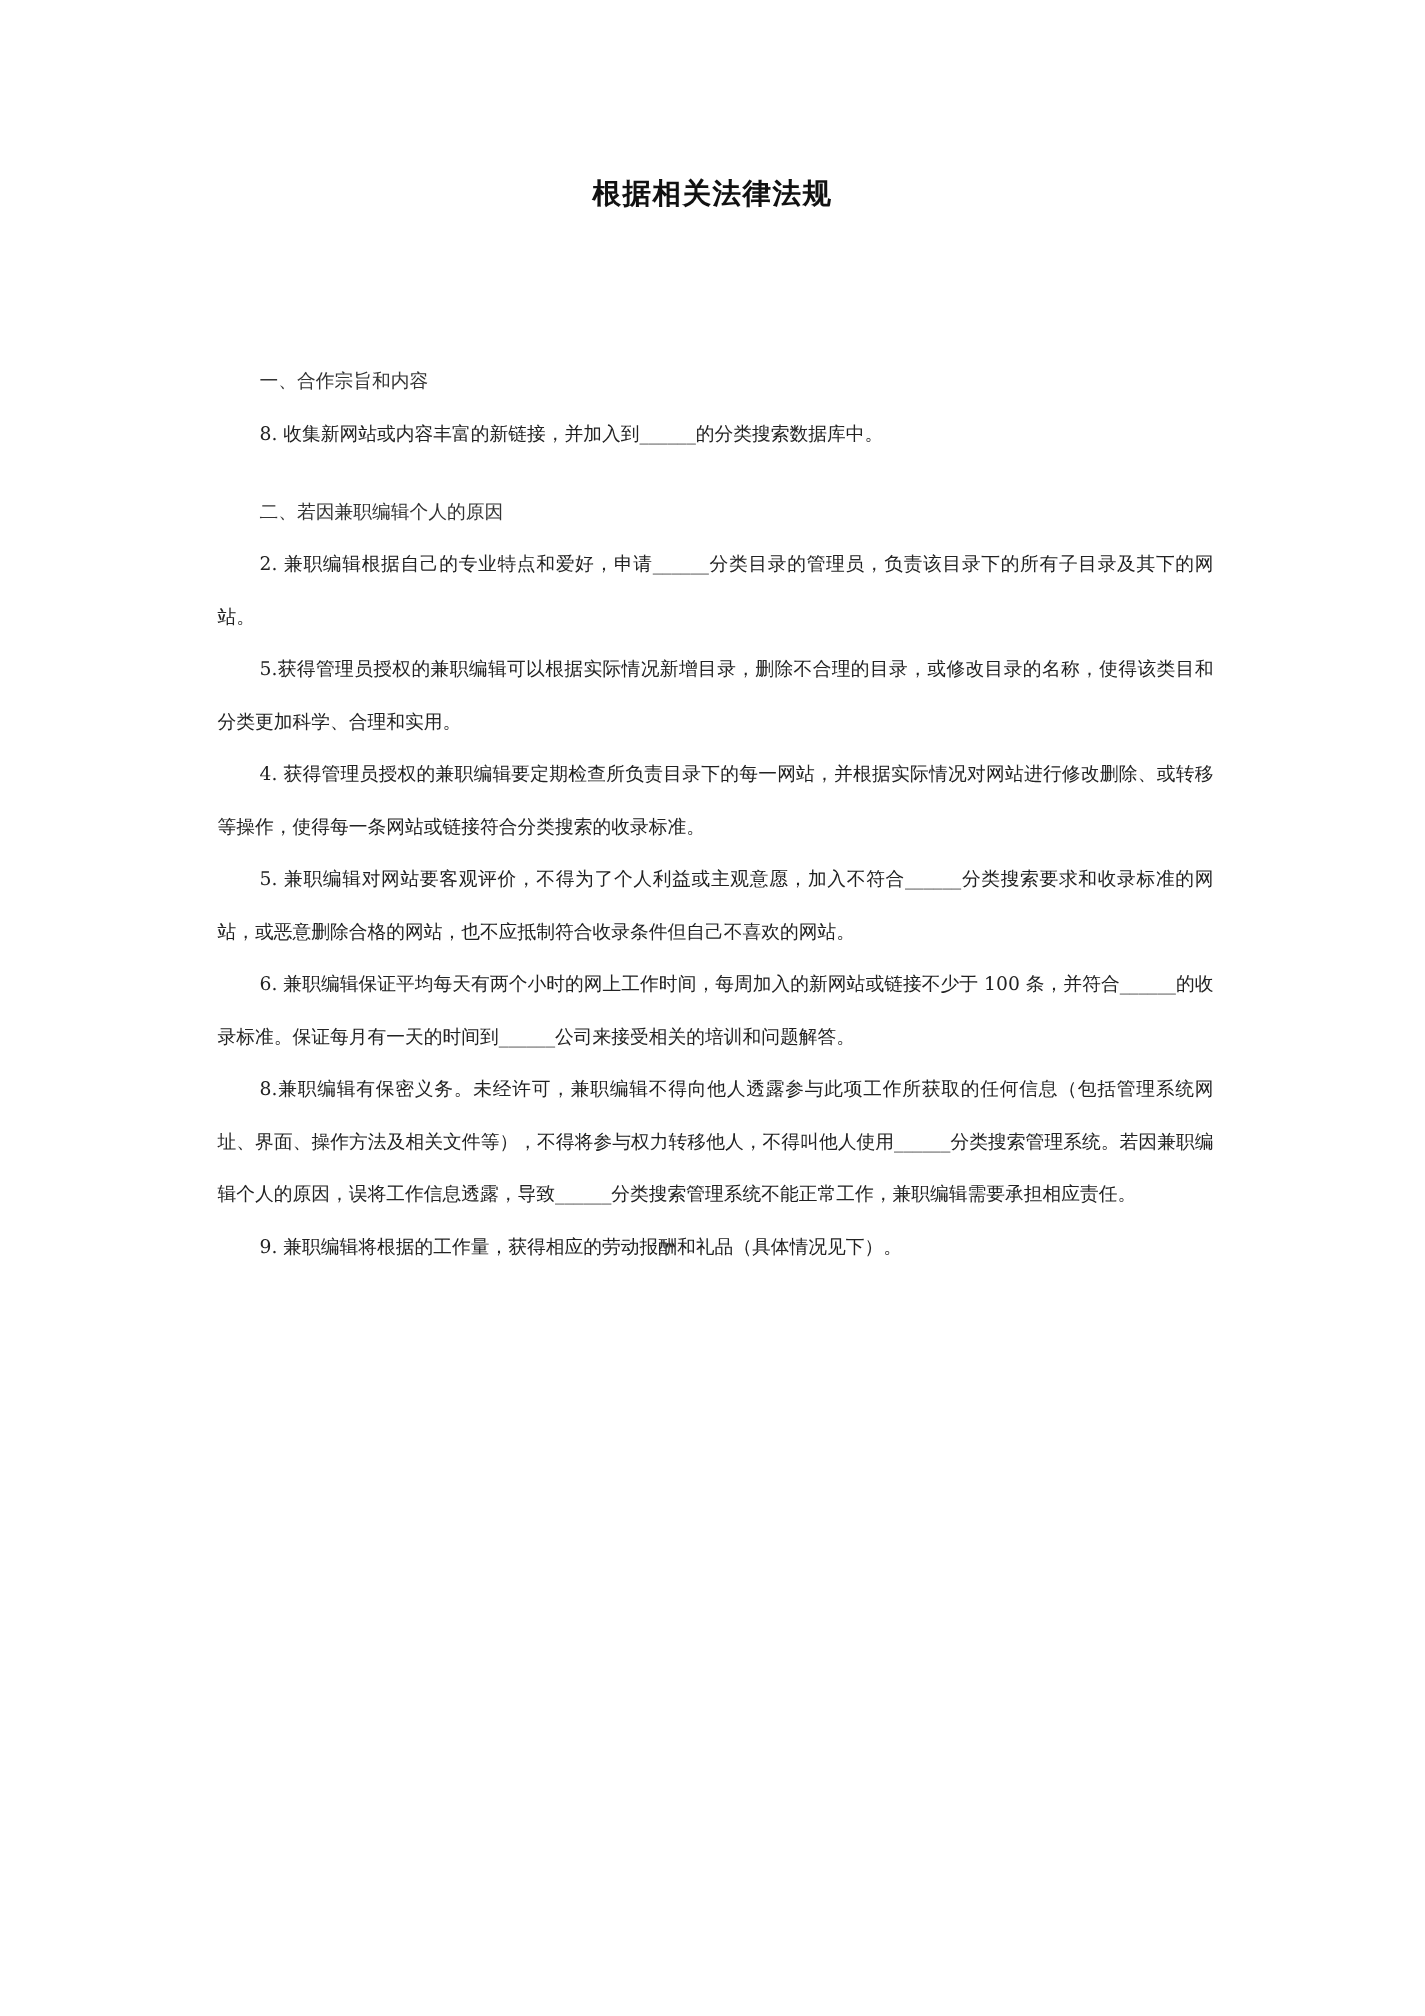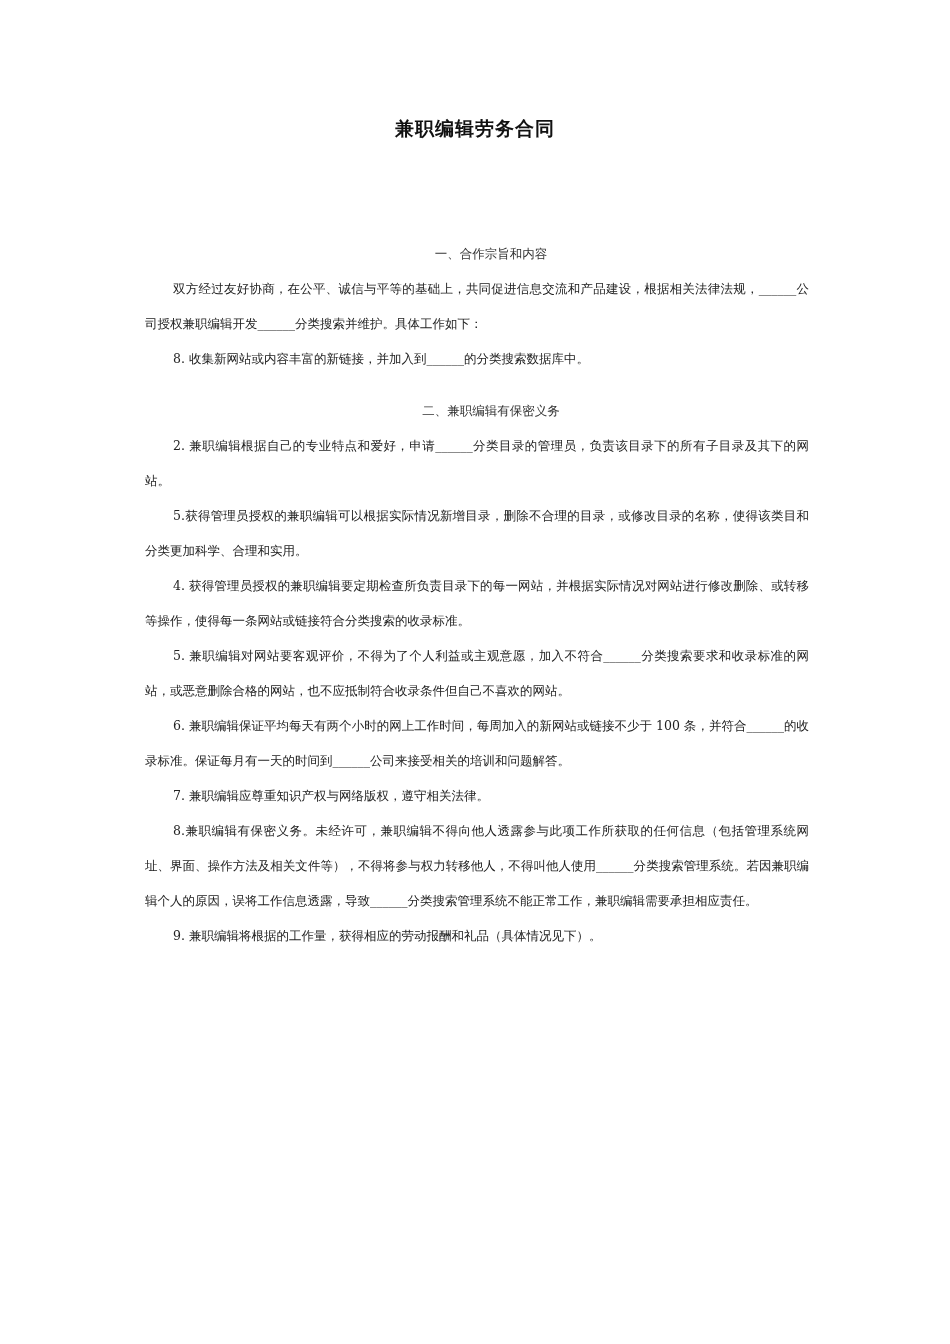--- a/index.html
+++ b/index.html
@@ -14,52 +14,49 @@
     text-align: center; font-size: 19px; font-weight: bold;
     font-family: "DejaVu Sans", "Liberation Sans", sans-serif;
     letter-spacing: 1px; color: #111;
   }
   .body {
     position: absolute; left: 145px; top: 236px; width: 664px;
   }
   .section-heading {
     font-size: 12.5px; line-height: 35px; text-indent: 28px; margin: 0;
     color: #333;
-    text-align: center;
   }
   .para {
     font-size: 12.5px; line-height: 35px; text-indent: 28px; margin: 0;
     text-align: justify; color: #222;
   }
   .gap { height: 17px; }
 </style>
 </head>
 <body>
 
 <div class="page">
-  <div class="title">兼职编辑劳务合同</div>
+  <div class="title">根据相关法律法规</div>
 
   <div class="body">
 
     <div>
       <p class="section-heading">一、合作宗旨和内容</p>
-      <p class="para">双方经过友好协商，在公平、诚信与平等的基础上，共同促进信息交流和产品建设，根据相关法律法规，______公司授权兼职编辑开发______分类搜索并维护。具体工作如下：</p>
       <p class="para">8. 收集新网站或内容丰富的新链接，并加入到______的分类搜索数据库中。</p>
     </div>
 
     <div class="gap"></div>
 
     <div>
-      <p class="section-heading">二、兼职编辑有保密义务</p>
+      <p class="section-heading">二、若因兼职编辑个人的原因</p>
       <p class="para">2. 兼职编辑根据自己的专业特点和爱好，申请______分类目录的管理员，负责该目录下的所有子目录及其下的网站。</p>
       <p class="para">5.获得管理员授权的兼职编辑可以根据实际情况新增目录，删除不合理的目录，或修改目录的名称，使得该类目和分类更加科学、合理和实用。</p>
       <p class="para">4. 获得管理员授权的兼职编辑要定期检查所负责目录下的每一网站，并根据实际情况对网站进行修改删除、或转移等操作，使得每一条网站或链接符合分类搜索的收录标准。</p>
       <p class="para">5. 兼职编辑对网站要客观评价，不得为了个人利益或主观意愿，加入不符合______分类搜索要求和收录标准的网站，或恶意删除合格的网站，也不应抵制符合收录条件但自己不喜欢的网站。</p>
       <p class="para">6. 兼职编辑保证平均每天有两个小时的网上工作时间，每周加入的新网站或链接不少于 100 条，并符合______的收录标准。保证每月有一天的时间到______公司来接受相关的培训和问题解答。</p>
-      <p class="para">7. 兼职编辑应尊重知识产权与网络版权，遵守相关法律。</p>
       <p class="para">8.兼职编辑有保密义务。未经许可，兼职编辑不得向他人透露参与此项工作所获取的任何信息（包括管理系统网址、界面、操作方法及相关文件等），不得将参与权力转移他人，不得叫他人使用______分类搜索管理系统。若因兼职编辑个人的原因，误将工作信息透露，导致______分类搜索管理系统不能正常工作，兼职编辑需要承担相应责任。</p>
       <p class="para">9. 兼职编辑将根据的工作量，获得相应的劳动报酬和礼品（具体情况见下）。</p>
     </div>
 
     <div class="gap"></div>
 
 
   </div>
 </div>
 

